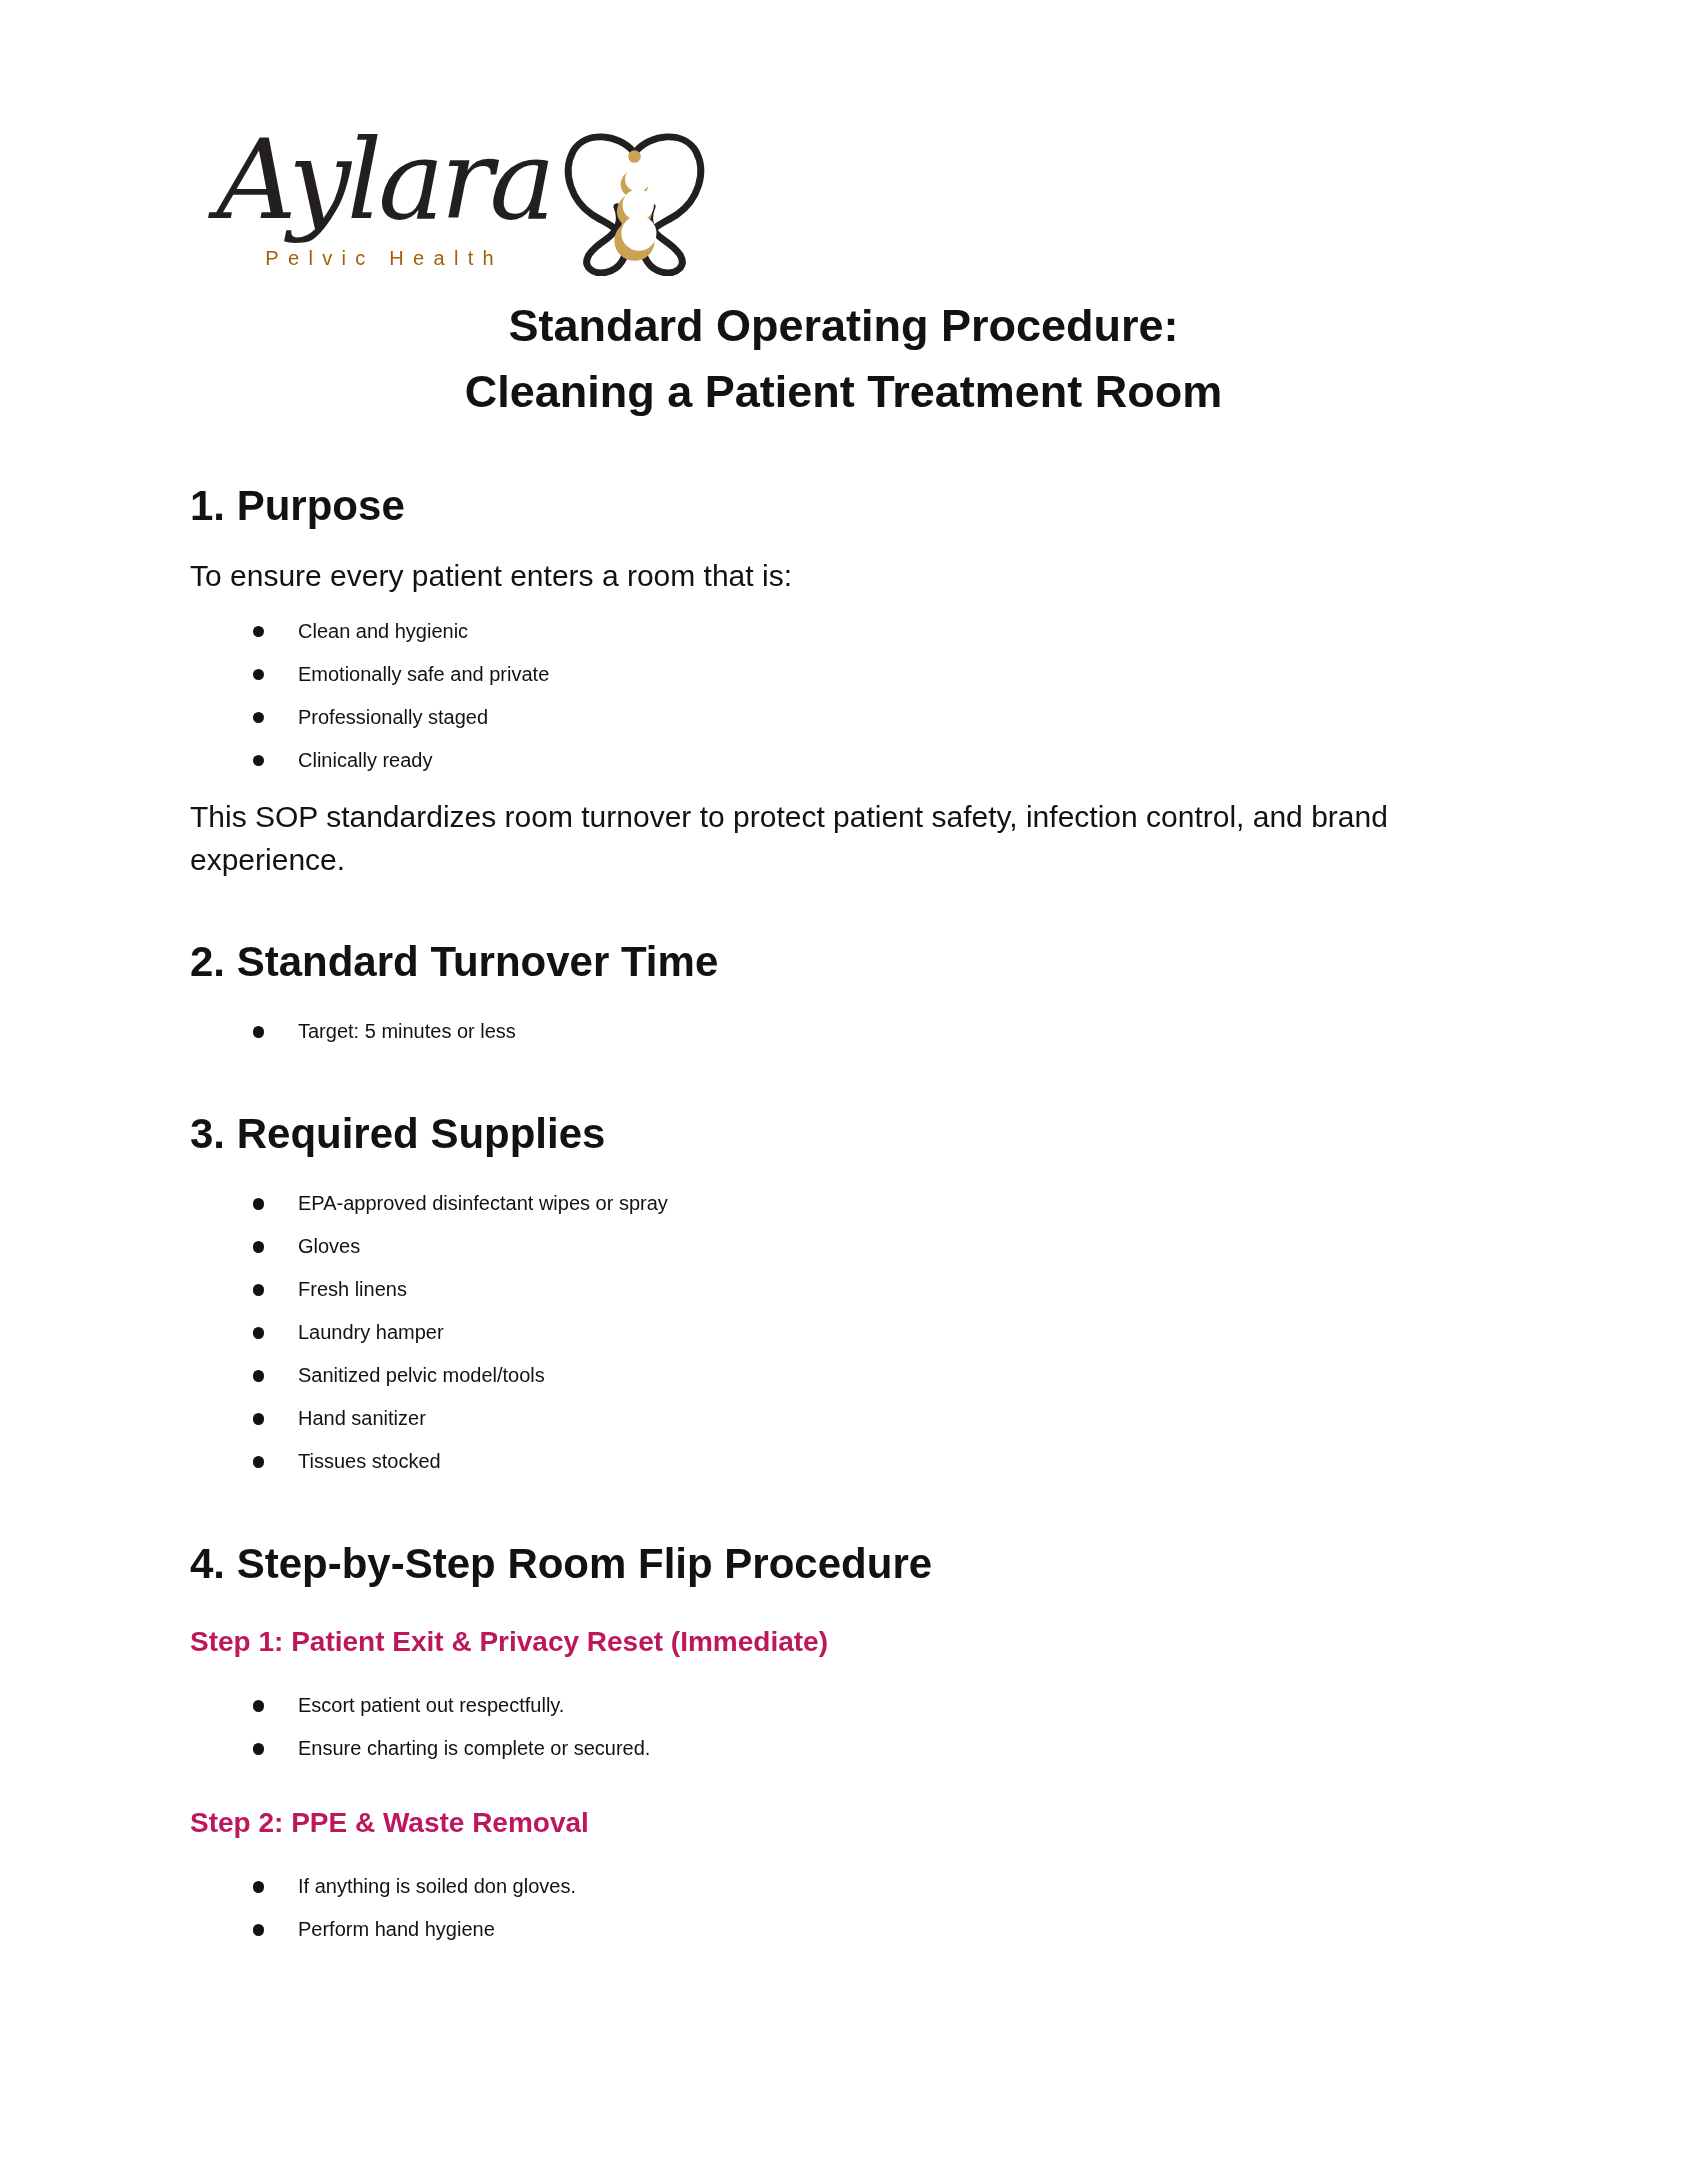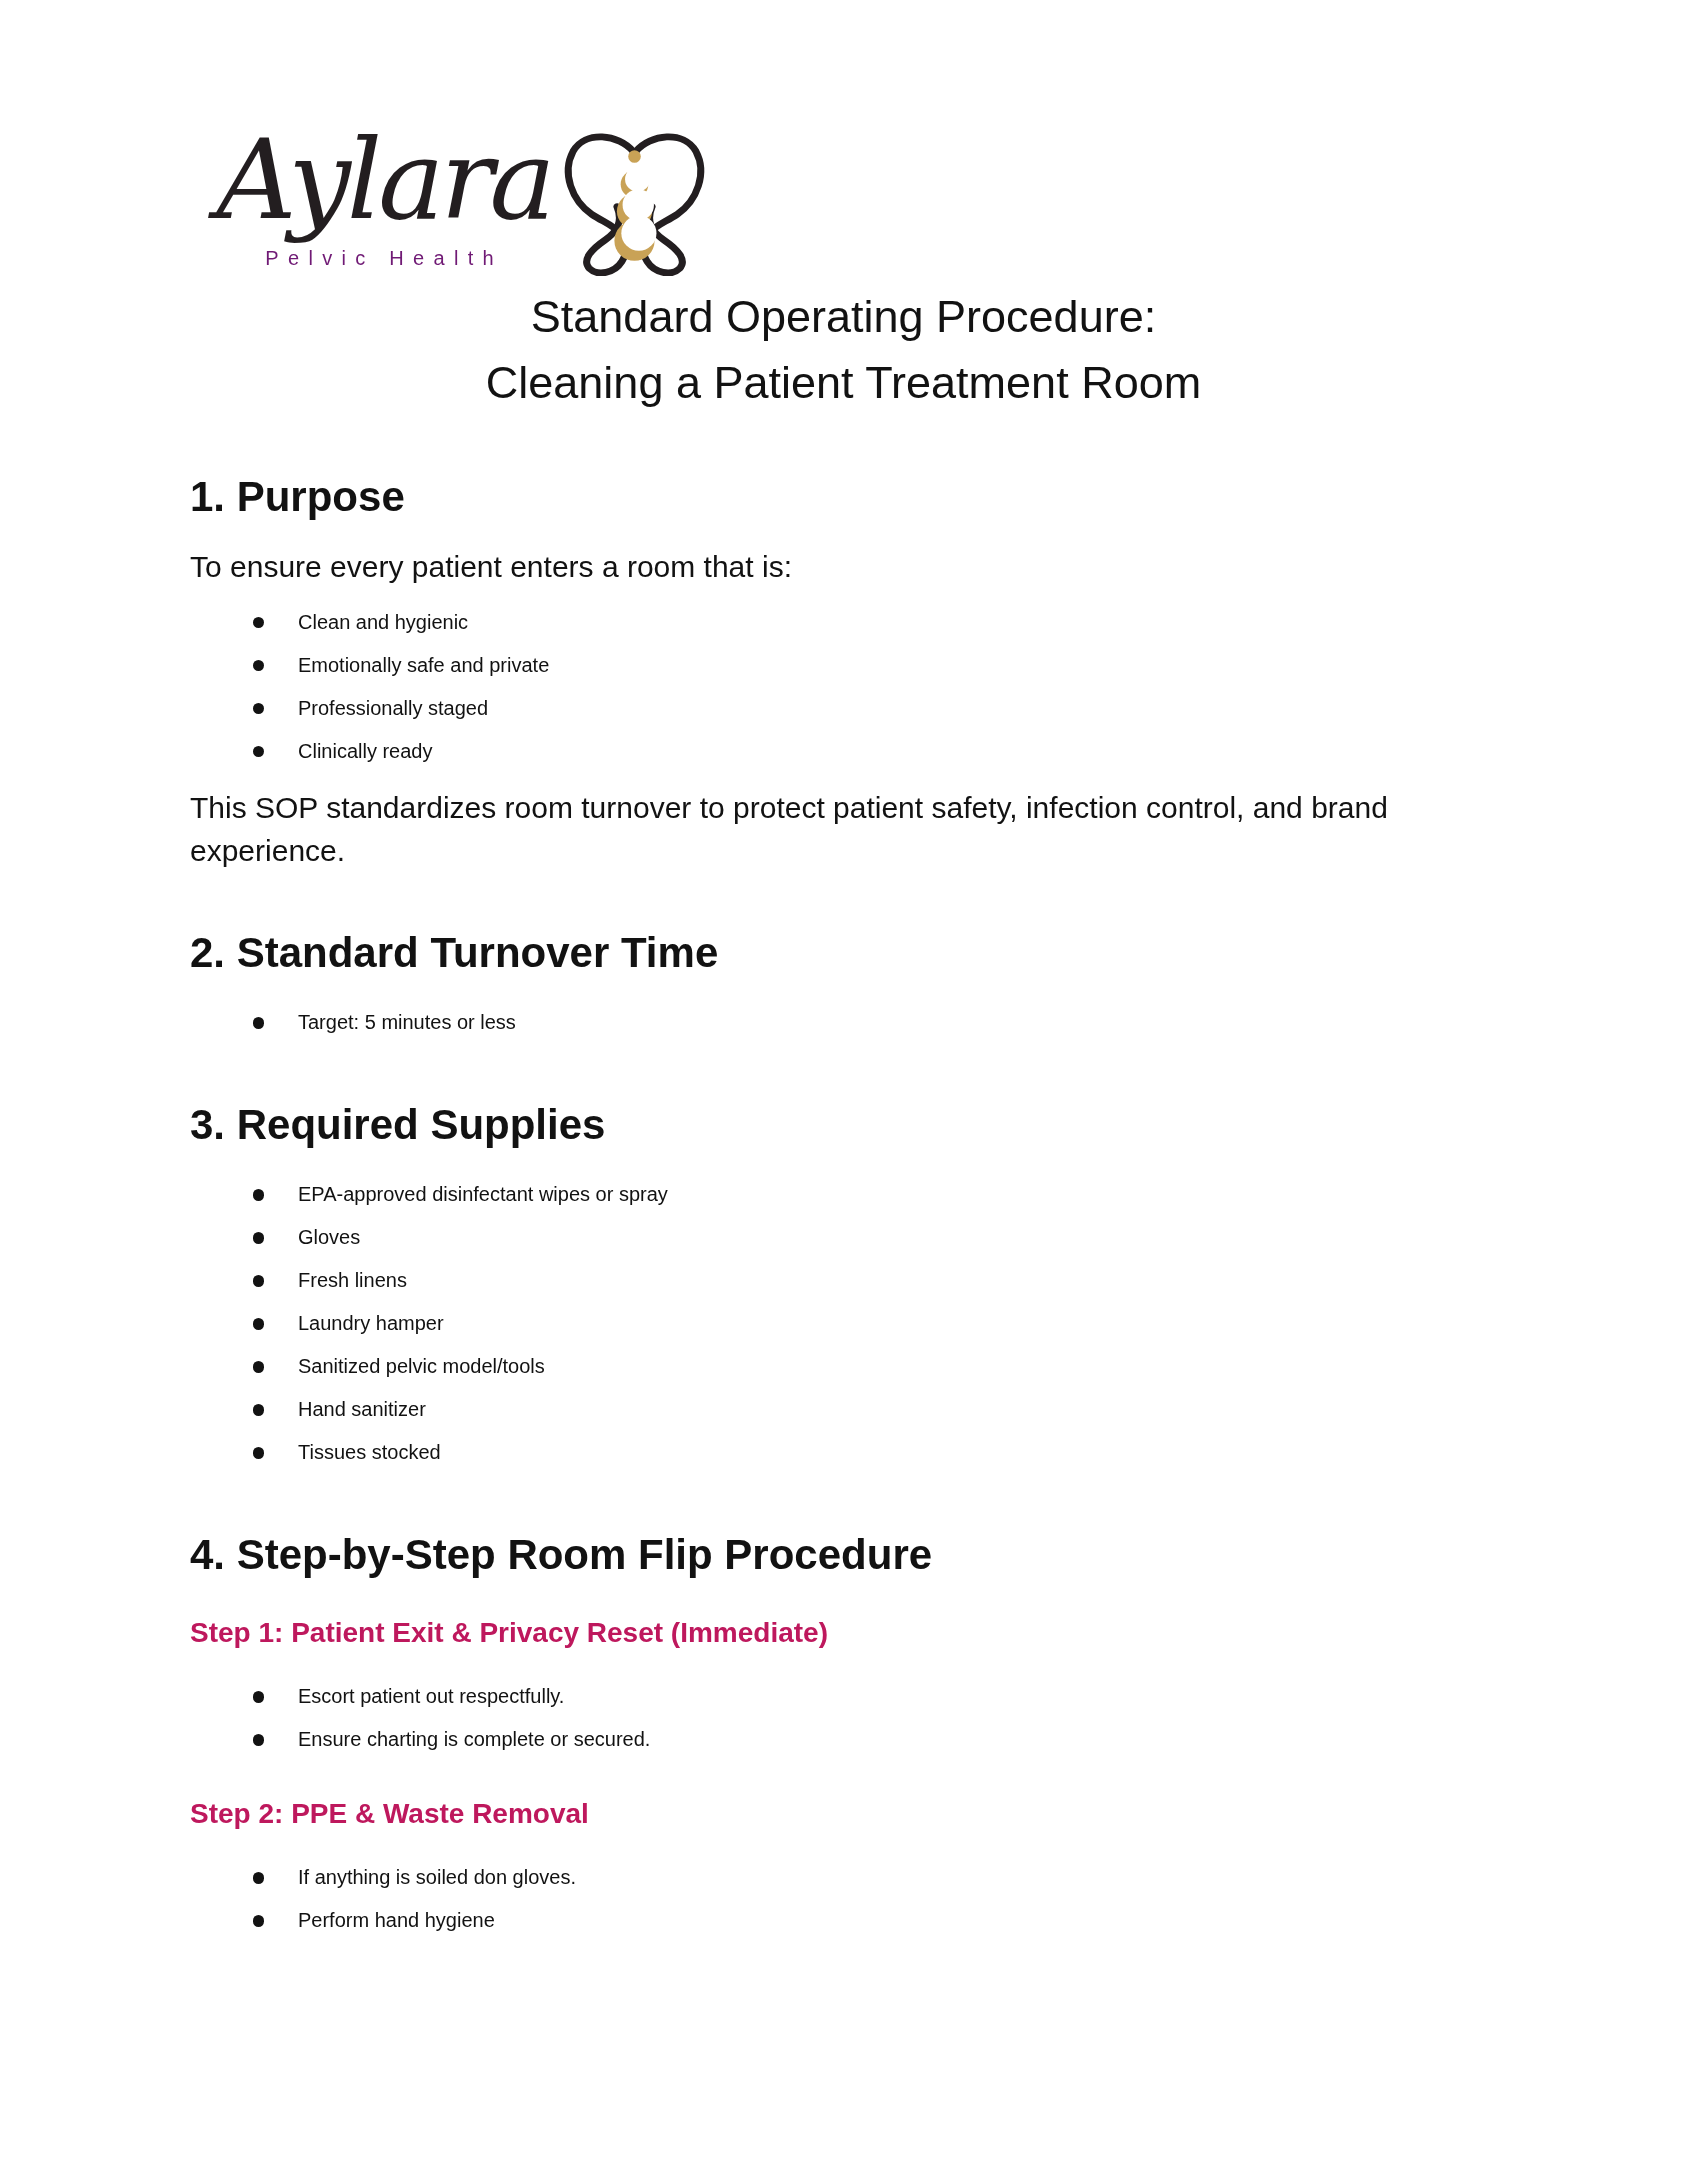--- a/index.html
+++ b/index.html
@@ -5,25 +5,25 @@
   html,body{margin:0;padding:0;background:#ffffff;}
   body{width:1687px;height:2183px;position:relative;font-family:"Liberation Sans",sans-serif;color:#121212;}
   .page{box-sizing:border-box;width:1687px;height:2183px;padding:122px 190px 0 190px;overflow:hidden;}
 
   
   .logo-row{display:flex;align-items:flex-start;margin-left:26.5px;margin-bottom:6px;height:155px;text-align:right;}
   .logo-textblock{display:flex;flex-direction:column;align-items:center;}
   .logo-script{font-family:"DejaVu Serif",serif;font-style:italic;font-weight:500;
                font-size:111px;line-height:116px;color:#231e20;letter-spacing:-4px;white-space:nowrap;}
   .logo-tagline{font-family:"Liberation Sans",sans-serif;font-size:20px;letter-spacing:9.3px;
-                color:#701a75;margin-top:9.3px;white-space:nowrap;}
+                color:#a16207;margin-top:9.3px;white-space:nowrap;}
   .logo-icon{width:157px;height:151px;margin-left:4px;margin-top:2.6px;flex:0 0 auto;}
 
   
-  .doc-title{margin:7px;text-align:center;font-size:45px;line-height:66px;font-weight:normal;color:#121212;}
+  .doc-title{margin:16px;text-align:center;font-size:45px;line-height:66px;font-weight:bold;color:#121212;}
   .doc-title .tline{display:block;}
 
   
   h2.section{font-size:42px;line-height:50px;font-weight:bold;margin:56px 0 23px 0;color:#121212;}
   h3.step{font-size:28px;line-height:45px;font-weight:bold;margin:30px 0 20px 0;color:#be185d;}
   p.body{font-size:30px;line-height:43px;margin:0 0 13.2px 0;color:#121212;}
 
   ul.blist{list-style:none;margin:12px 0 0 0;padding:0 0 0 108px;}
   ul.blist li{position:relative;font-size:20px;line-height:43px;color:#121212;}
   ul.blist li::before{content:"";position:absolute;left:-45px;top:16px;width:11.2px;height:11.2px;

